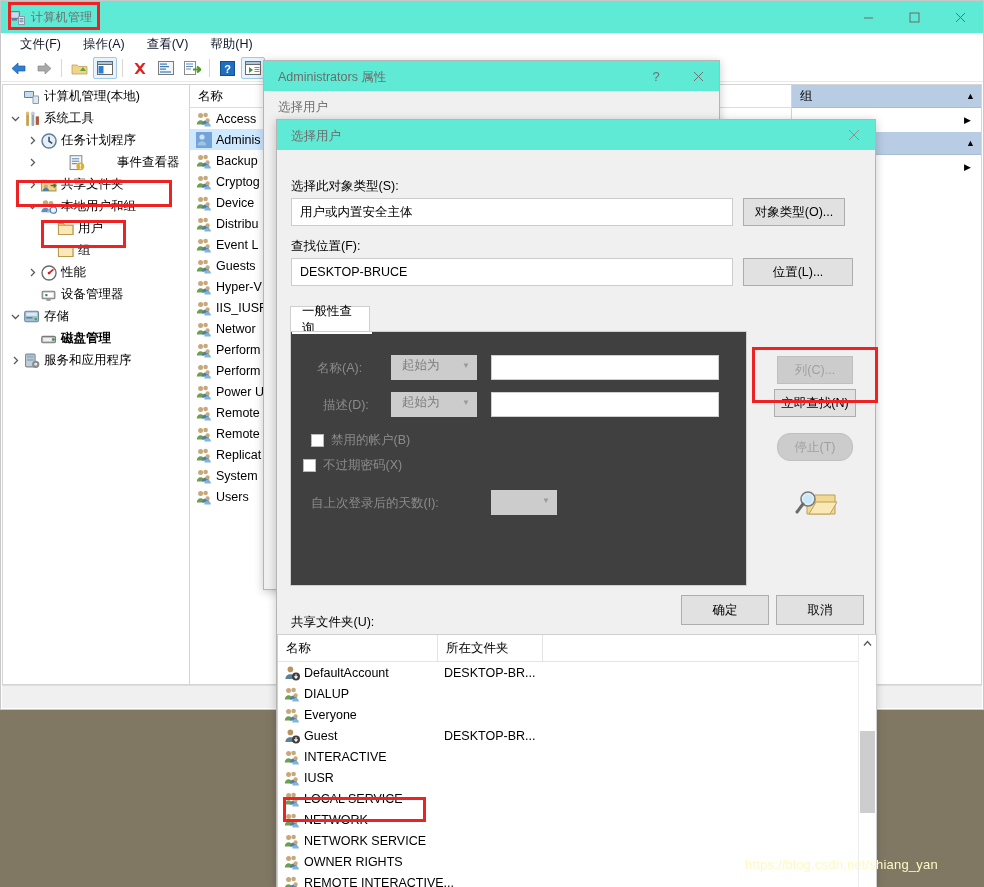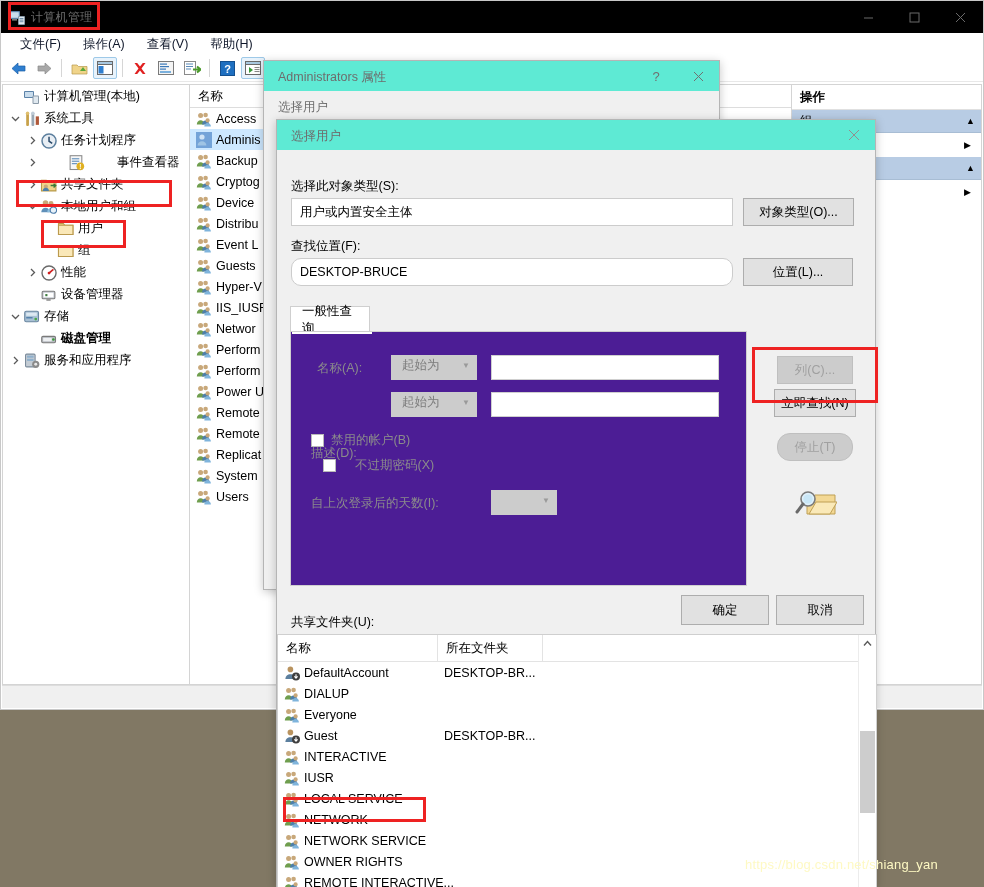--- a/index.html
+++ b/index.html
@@ -5,21 +5,21 @@
   html,body{margin:0;padding:0;}
   body{
     width:984px;height:887px;overflow:hidden;position:relative;
     background:#817864;
     font-family:"Liberation Sans","DejaVu Sans",sans-serif;
     font-size:12px;color:#000;
     -webkit-font-smoothing:antialiased;
   }
   
   #mmc-window{position:absolute;left:0;top:0;width:984px;height:710px;background:#fff;border:1px solid #c8c8c8;box-sizing:border-box;}
-  #titlebar{height:32px;background:#000000;position:relative;}
+  #titlebar{height:32px;background:#5eead4;position:relative;}
   #title-icon{position:absolute;left:7px;top:7px;width:18px;height:18px;}
   #title-text{position:absolute;left:30px;top:8px;font-size:12px;color:#6d6d6d;letter-spacing:.3px;}
   .wincontrols{position:absolute;right:0;top:0;height:32px;display:flex;}
   .wc{width:46px;height:32px;display:flex;align-items:center;justify-content:center;color:#6a6a6a;font-size:13px;}
   #menubar{height:22px;background:#fff;display:flex;align-items:center;padding-left:8px;}
   .menu-item{padding:2px 11px;font-size:12.5px;color:#0f172a;}
   #toolbar{height:26px;background:#fff;border-bottom:1px solid #e8e8e8;display:flex;align-items:center;padding-left:4px;gap:0px;}
   .tb-btn{width:24px;height:22px;display:flex;align-items:center;justify-content:center;margin:0 1px;border:1px solid transparent;box-sizing:border-box;}
   .tb-btn.framed{border:1px solid #9ec9e8;background:#e8f3fc;border-radius:2px;}
   .tb-sep{width:1px;height:18px;background:#d6d6d6;margin:0 4px;}
@@ -55,21 +55,21 @@
   
   #props-dlg{left:263px;top:60px;width:457px;height:530px;}
   
   #sel-dlg{left:276px;top:119px;width:600px;height:768px;}
   #sel-body{position:absolute;left:0;top:30px;right:0;bottom:0;background:#f0f0f0;}
   .lbl{font-size:12.5px;color:#000;}
   .tbox{background:#fff;border:1px solid #ccc;height:28px;display:flex;align-items:center;padding-left:8px;font-size:12.5px;box-sizing:border-box;}
   .btn{background:#e1e1e1;border:1px solid #adadad;height:28px;display:flex;align-items:center;justify-content:center;font-size:12.5px;box-sizing:border-box;color:#000;}
   .btn.dis{color:#a0a0a0;background:#cccccc;border-color:#bfbfbf;}
   .tab{position:absolute;left:0;top:0;height:26px;background:#fff;border:1px solid #cfcfcf;border-bottom:none;display:flex;align-items:center;padding:0 11px;font-size:12.5px;box-sizing:border-box;}
-  .panel{position:absolute;background:#4c1d95;border:1px solid #cfcfcf;box-sizing:border-box;}
+  .panel{position:absolute;background:#404040;border:1px solid #cfcfcf;box-sizing:border-box;}
   .combo{background:#cccccc;border:1px solid #cccccc;height:25px;display:flex;align-items:center;padding:0 6px 4px 10px;font-size:12.5px;color:#7b7b7b;box-sizing:border-box;justify-content:space-between;}
   .ipt{background:#fff;border:1px solid #cfcfcf;height:25px;box-sizing:border-box;}
   .cbx{width:13px;height:13px;border:1px solid #b9b9b9;background:#fff;box-sizing:border-box;display:inline-block;}
   .dim{color:#8b8b8b;}
   
   #res-list{position:absolute;background:#fff;border:1px solid #cfcfcf;box-sizing:border-box;overflow:hidden;}
   .rhdr{height:26px;border-bottom:1px solid #e3e3e3;display:flex;align-items:center;font-size:12.5px;background:#fff;}
   .rhdr .rc{padding-left:8px;box-sizing:border-box;border-right:1px solid #e3e3e3;height:26px;display:flex;align-items:center;}
   .rrow{height:21px;display:flex;align-items:center;font-size:12.5px;white-space:nowrap;}
   .rrow .rn{width:160px;display:flex;align-items:center;padding-left:6px;box-sizing:border-box;}
@@ -567,21 +567,20 @@
               <path d="M6 13.5c0-2.5 1.6-4.1 3.6-4.1s3.6 1.6 3.6 4.1z" fill="#4e7fa8"></path>
               <circle cx="11.6" cy="9.4" r="2.1" fill="#c8a87a"></circle>
               <path d="M8.3 15.6c0-2.2 1.5-3.6 3.3-3.6s3.3 1.4 3.3 3.6z" fill="#7fb4dc"></path>
             </svg>
             <span>Users</span>
           </div>
         </div>
     </div>
 
     <div id="action-pane">
-      <div class="ap-title">操作</div>
       <div class="ap-group">
         <span>组</span>
         <span style="font-size:9px;">▲</span>
       </div>
       <div class="ap-item">
         <span style="font-size:9px;">▶</span>
       </div>
       <div class="ap-group">
         <span>rs</span>
         <span style="font-size:9px;">▲</span>
@@ -621,49 +620,49 @@
             <line x1="11" y1="1" x2="1" y2="11" stroke="#909090" stroke-width="1"></line>
           </svg>
       </div>
     </div>
   </div>
 
   <div id="sel-body">
 
     <div class="lbl" style="position:absolute;left:14px;top:28px;">选择此对象类型(S):</div>
     <div class="tbox" style="position:absolute;left:14px;top:48px;width:442px;">用户或内置安全主体</div>
-    <div class="btn" style="position:absolute;left:466px;top:48px;width:111px;">对象类型(O)...</div>
+    <div class="btn" style="position:absolute;left:466px;top:48px;width:102px;">对象类型(O)...</div>
 
     <div class="lbl" style="position:absolute;left:14px;top:88px;">查找位置(F):</div>
-    <div class="tbox" style="position:absolute;left:14px;top:108px;width:442px;border-radius:10px;">DESKTOP-BRUCE</div>
+    <div class="tbox" style="position:absolute;left:14px;top:108px;width:442px;">DESKTOP-BRUCE</div>
     <div class="btn" style="position:absolute;left:466px;top:108px;width:110px;">位置(L)...</div>
 
     <div class="tab" style="left:13px;top:156px;width:80px;">一般性查询</div>
     <div class="panel" style="left:13px;top:181px;width:457px;height:255px;">
       <div style="position:absolute;left:1px;top:0;width:80px;height:2px;background:#fff;"></div>
 
       <div class="lbl dim" style="position:absolute;left:26px;top:28px;">名称(A):</div>
       <div class="combo" style="position:absolute;left:100px;top:23px;width:86px;">
         <span>起始为</span>
         <span style="font-size:8px;color:#9a9a9a;">▼</span>
       </div>
       <div class="ipt" style="position:absolute;left:200px;top:23px;width:228px;"></div>
 
-      <div class="lbl dim" style="position:absolute;left:20px;top:65px;margin-top:48px;">描述(D):</div>
+      <div class="lbl dim" style="position:absolute;left:32px;top:65px;">描述(D):</div>
       <div class="combo" style="position:absolute;left:100px;top:60px;width:86px;">
         <span>起始为</span>
         <span style="font-size:8px;color:#9a9a9a;">▼</span>
       </div>
       <div class="ipt" style="position:absolute;left:200px;top:60px;width:228px;"></div>
 
       <div style="position:absolute;left:20px;top:100px;display:flex;align-items:center;gap:7px;">
         <span class="cbx"></span>
         <span class="lbl dim">禁用的帐户(B)</span>
       </div>
-      <div style="position:absolute;left:32px;top:125px;display:flex;align-items:center;gap:19px;">
+      <div style="position:absolute;left:12px;top:125px;display:flex;align-items:center;gap:7px;">
         <span class="cbx"></span>
         <span class="lbl dim">不过期密码(X)</span>
       </div>
 
       <div class="lbl dim" style="position:absolute;left:20px;top:163px;">自上次登录后的天数(I):</div>
       <div class="combo" style="position:absolute;left:200px;top:158px;width:66px;">
         <span></span>
         <span style="font-size:8px;color:#9a9a9a;">▼</span>
       </div>
     </div>

